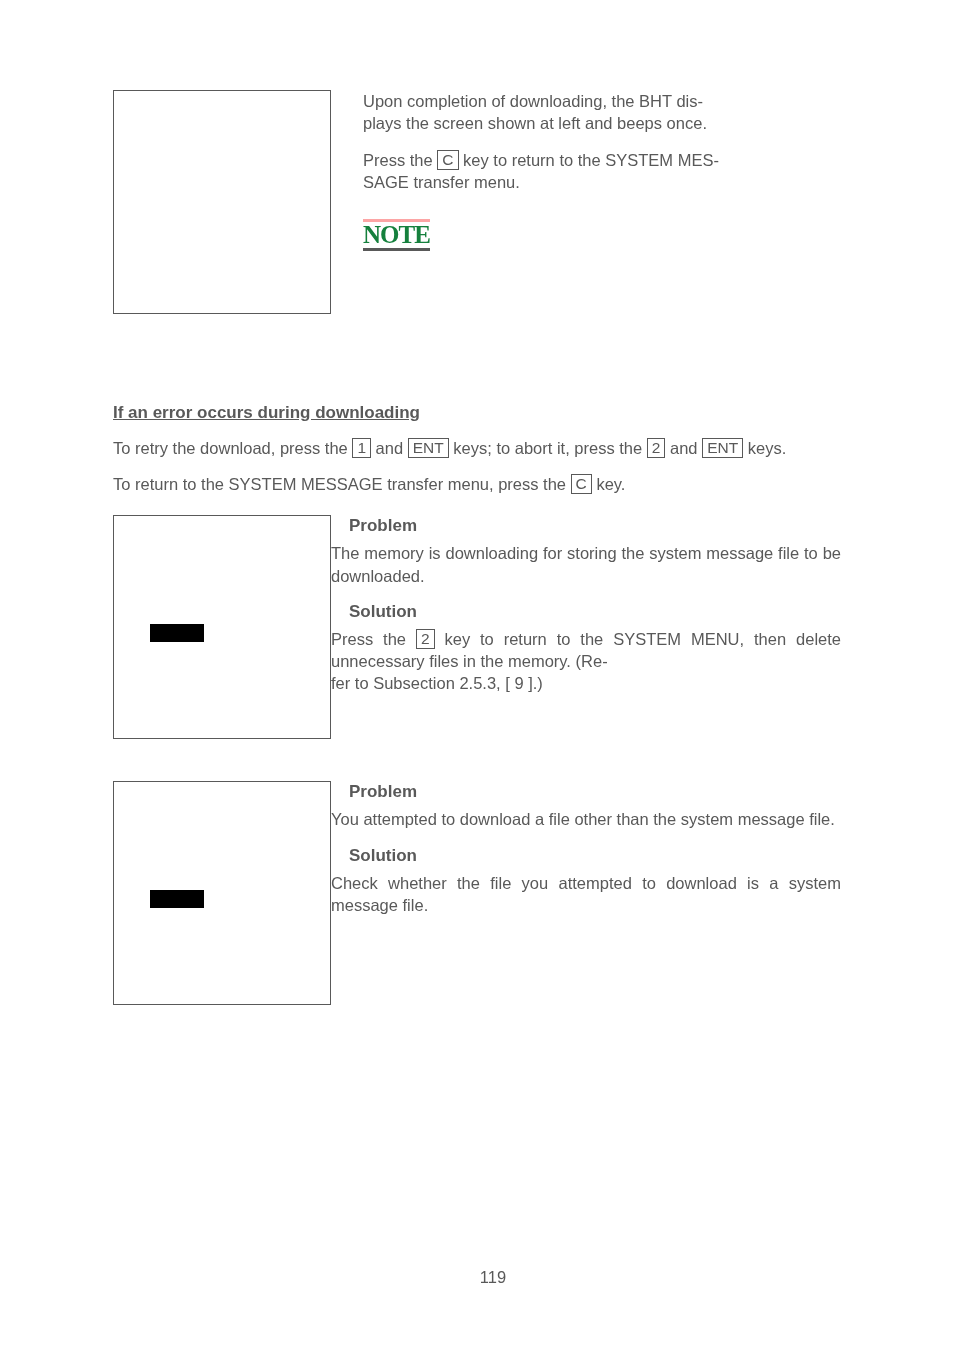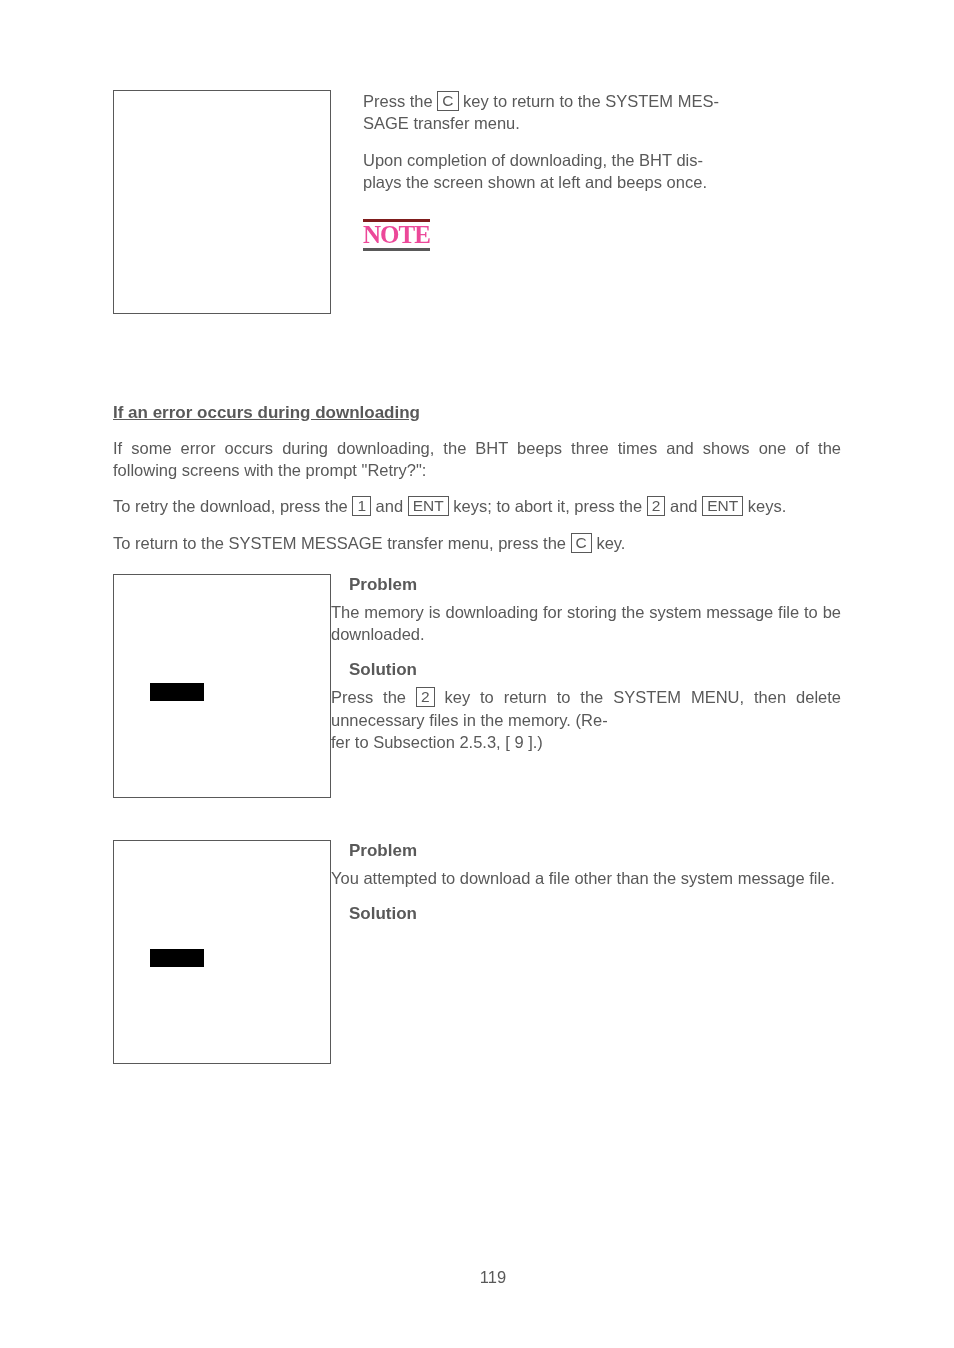--- a/index.html
+++ b/index.html
@@ -48,23 +48,23 @@
     padding: 0 4px;
     font-size: 15.5px;
     line-height: 18px;
     vertical-align: 1px;
   }
   .note-word {
     display: inline-block;
     font-family: 'Times New Roman', serif;
     font-size: 25px;
     font-weight: bold;
-    color: #ec4899;
+    color: #15803d;
     letter-spacing: -1px;
-    border-top: 3px solid #7f1d1d;
+    border-top: 3px solid #fca5a5;
     border-bottom: 3px solid #595959;
     padding: 0px 0;
     line-height: 1.05;
     margin-top: 12px;
   }
   .section-heading {
     font-size: 17px;
     font-weight: bold;
     text-decoration: underline;
     margin-top: 88px;
@@ -95,34 +95,33 @@
 </style>
 </head>
 <body>
 
 <div class="page">
 
   <div class="row1">
     <div class="screenbox"></div>
     <div class="right1">
       <p class="para">
+        <span>Upon completion of downloading, the BHT dis-</span><br>
+        <span>plays the screen shown at left and beeps once.</span>
+      </p>
+      <p class="para">
         <span>Press the </span><span class="keycap">C</span><span> key to return to the SYSTEM MES-</span><br>
         <span>SAGE transfer menu.</span>
-      </p>
-      <p class="para">
-        <span>Upon completion of downloading, the BHT dis-</span><br>
-        <span>plays the screen shown at left and beeps once.</span>
       </p>
       <div class="note-word">NOTE</div>
     </div>
   </div>
 
   <div class="section-heading">If an error occurs during downloading</div>
 
-  <div class="bodytext">If some error occurs during downloading, the BHT beeps three times and shows one of the following screens with the prompt "Retry?":</div>
 
   <div class="bodytext">
     <span>To retry the download, press the </span><span class="keycap">1</span><span> and </span><span class="keycap">ENT</span><span> keys; to abort it, press the </span><span class="keycap">2</span><span> and </span><span class="keycap">ENT</span><span> keys.</span>
   </div>
 
   <div class="bodytext">
     <span>To return to the SYSTEM MESSAGE transfer menu, press the </span><span class="keycap">C</span><span> key.</span>
   </div>
 
   <div class="row2">
@@ -141,17 +140,18 @@
   </div>
 
   <div class="row2" style="margin-top:42px">
     <div class="screenbox">
       <div class="blackbar"></div>
     </div>
     <div class="right2">
       <div class="subhead">Problem</div>
       <div class="bodytext" style="text-align:justify">You attempted to download a file other than the system message file.</div>
       <div class="subhead">Solution</div>
+      <div class="bodytext" style="text-align:justify">Check whether the file you attempted to download is a system message file.</div>
     </div>
   </div>
 
   <div class="pagenum">119</div>
 </div>
 
 </body></html>

